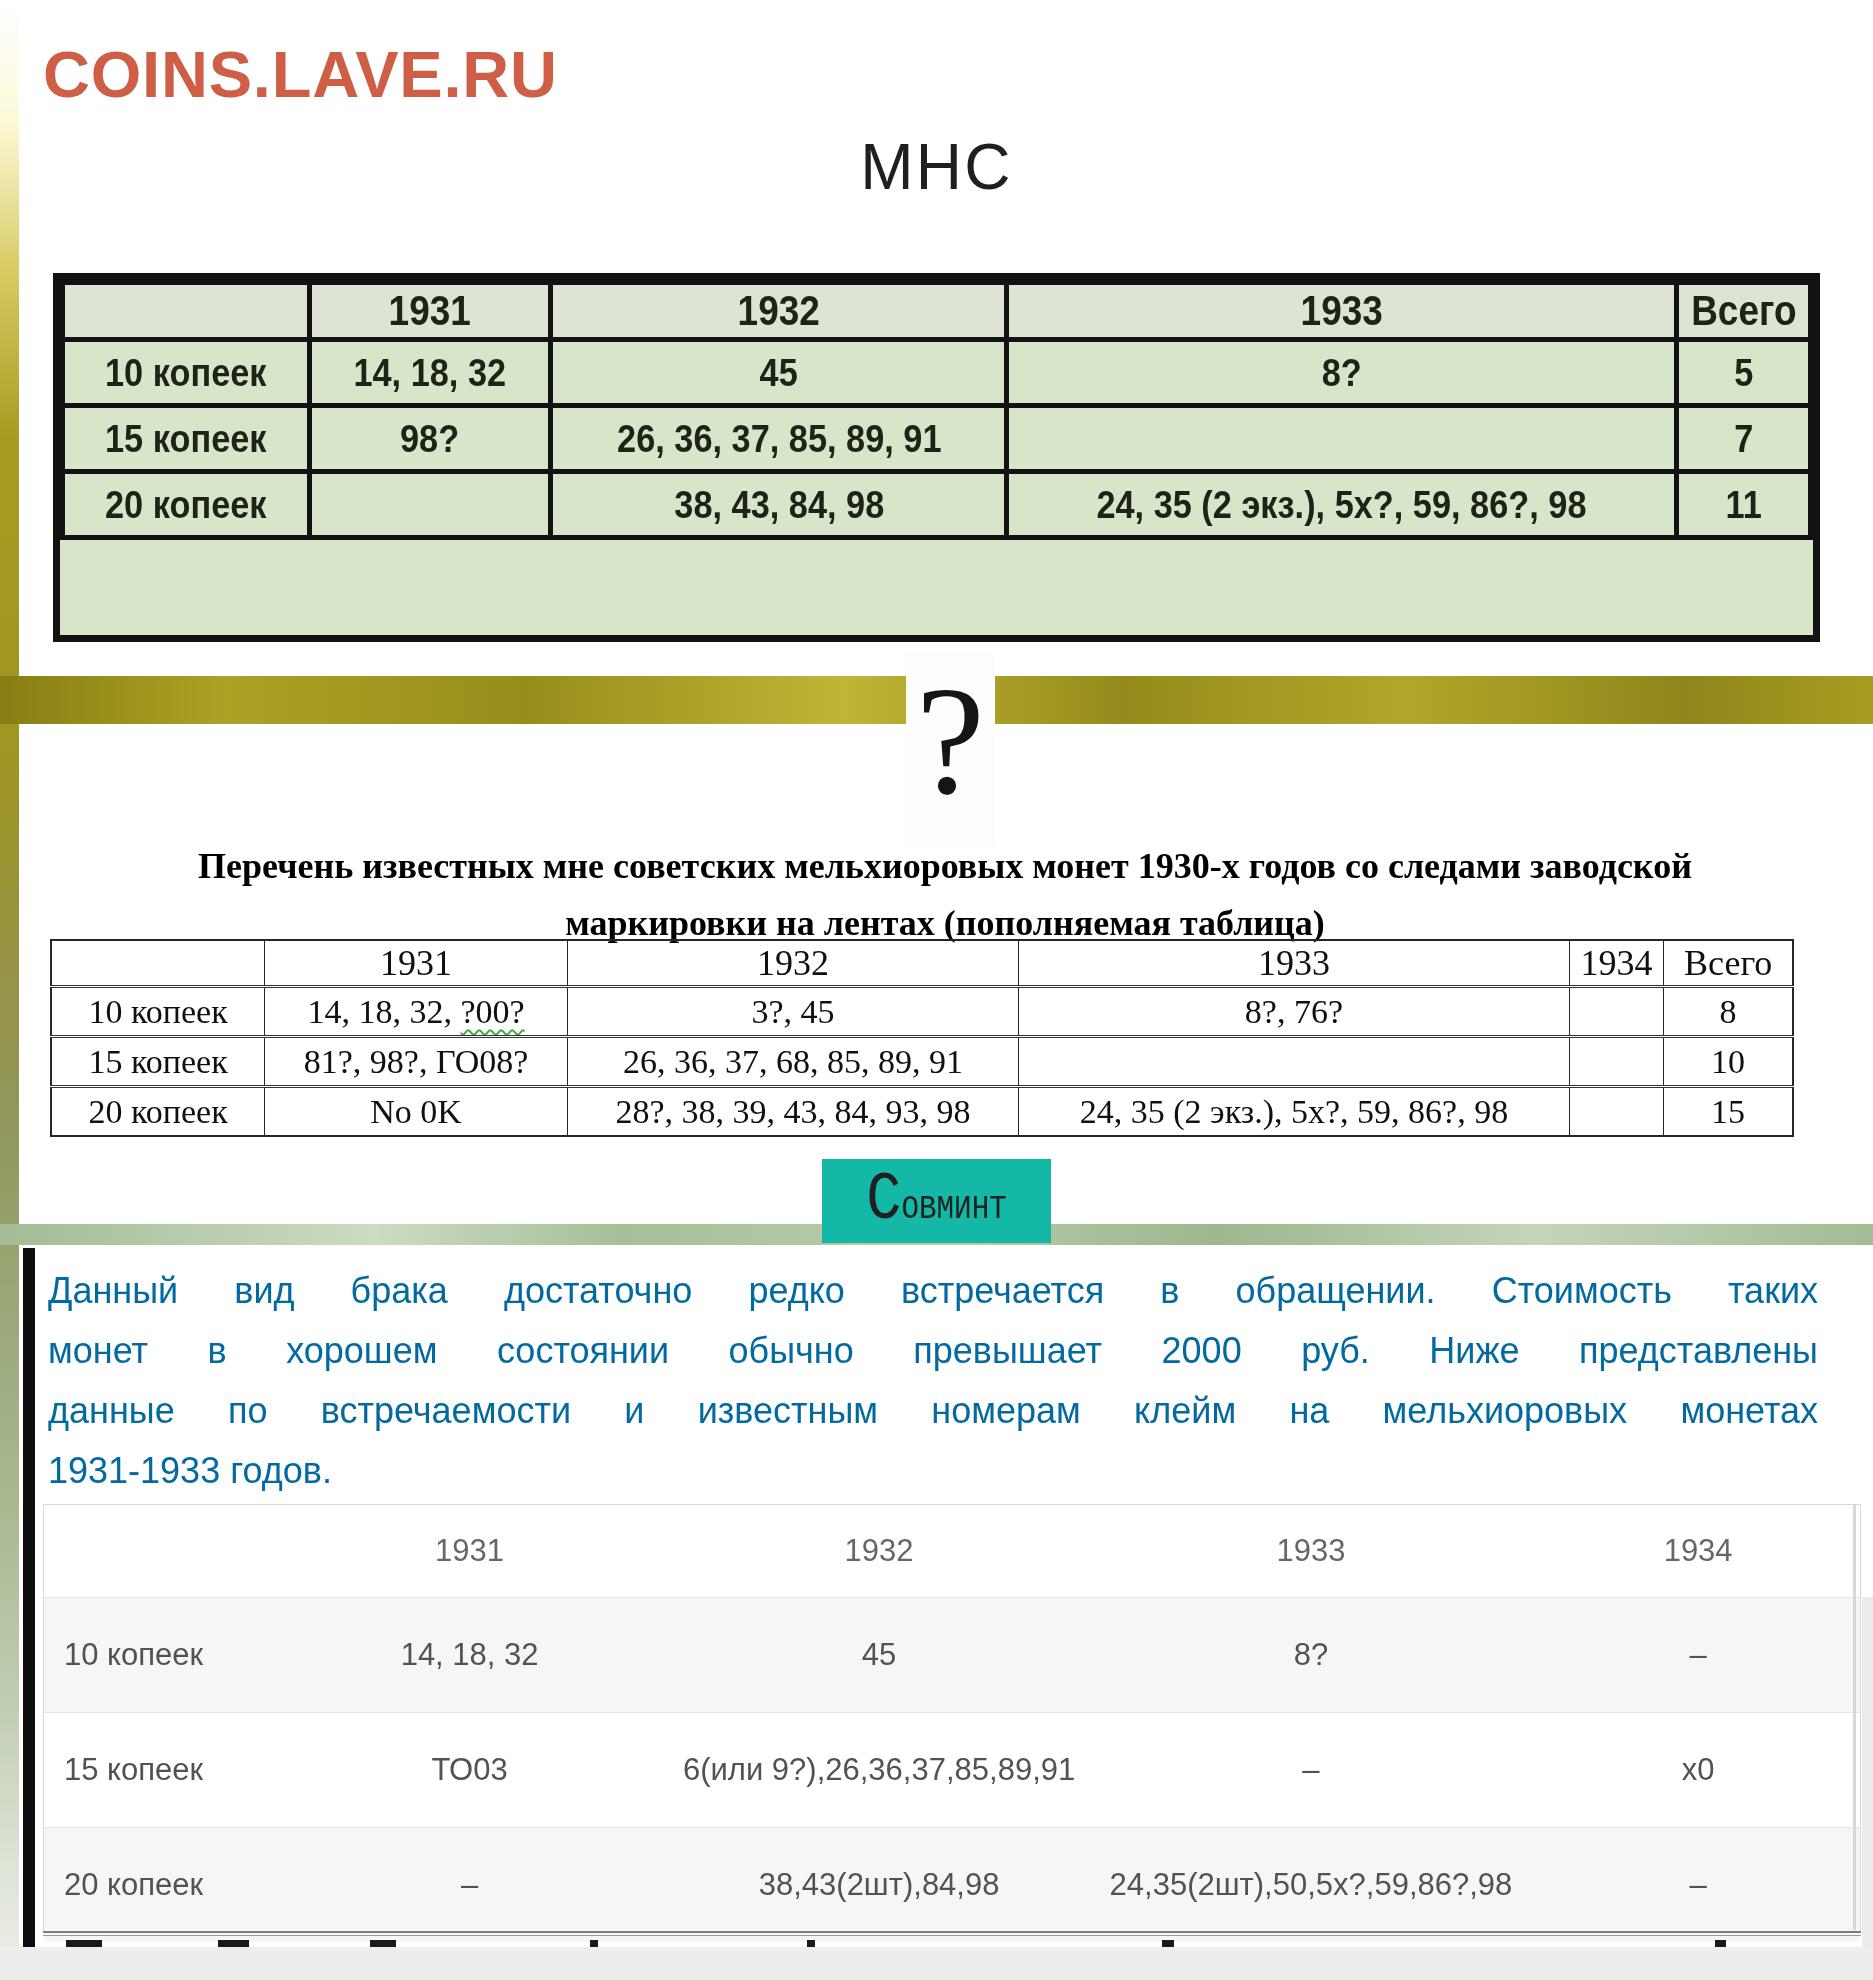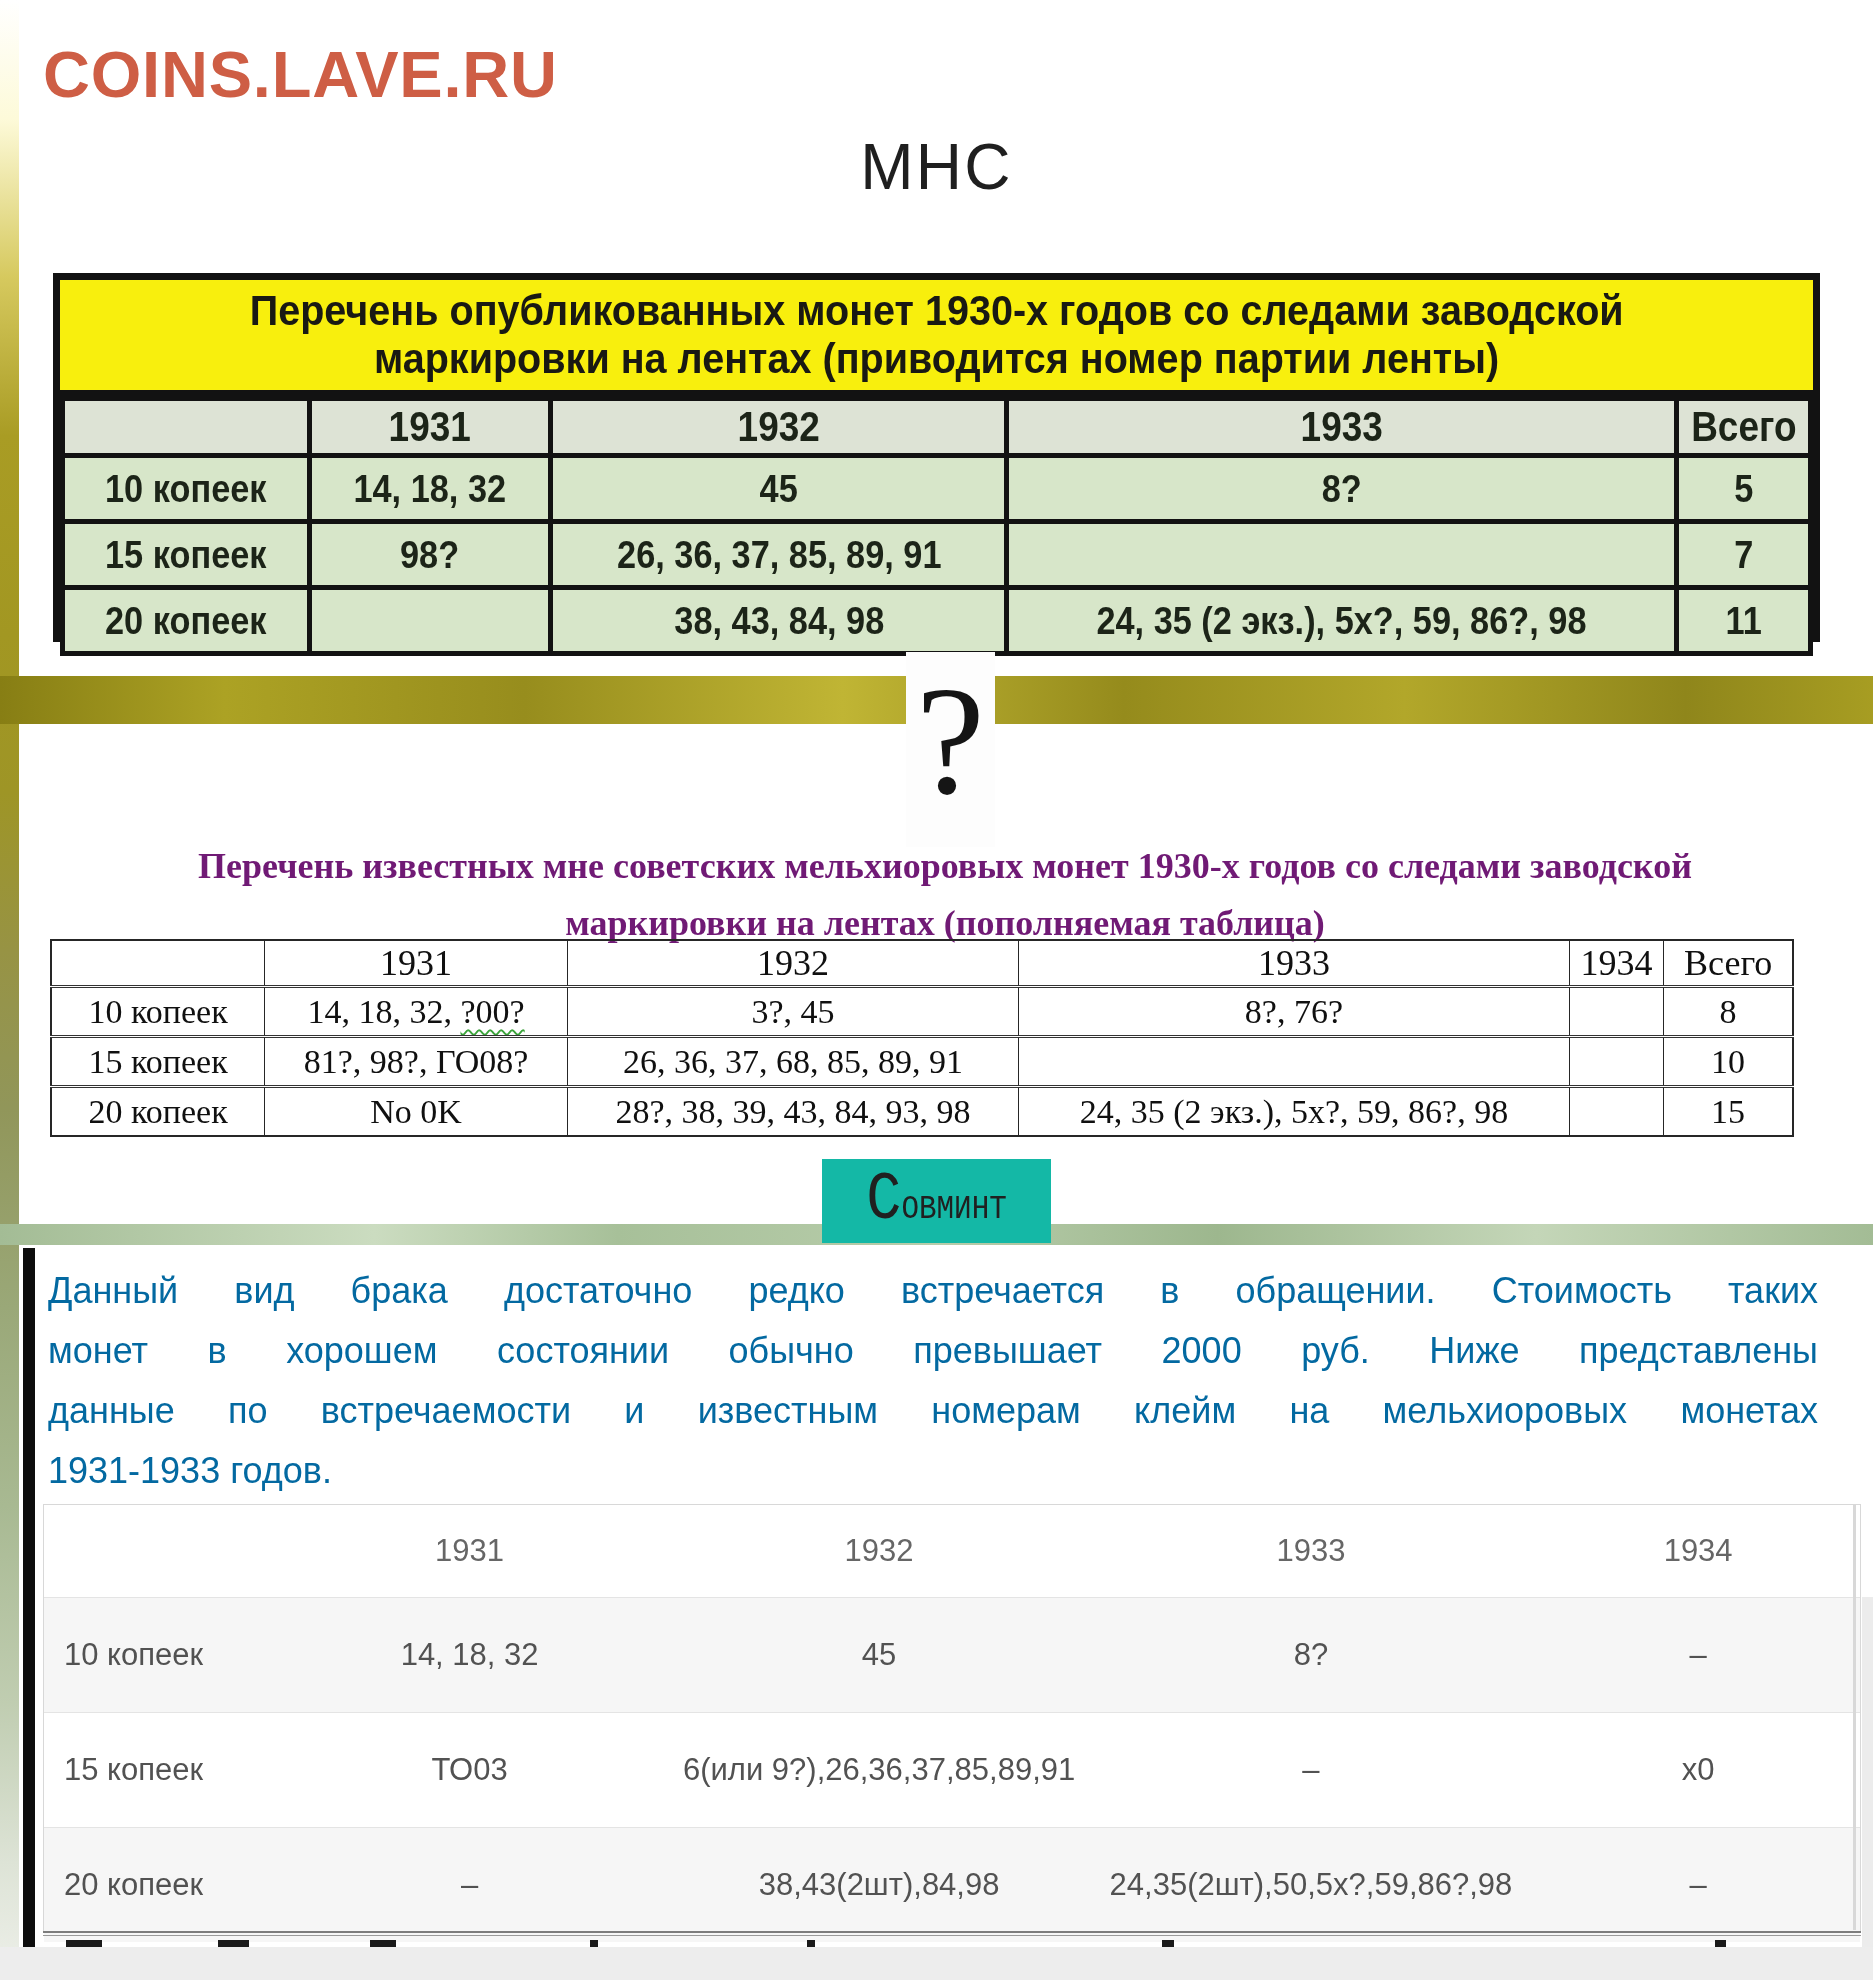--- a/index.html
+++ b/index.html
@@ -39,21 +39,21 @@
   
   .gold-band{position:absolute;left:0;top:676px;width:1873px;height:48px;
     background:linear-gradient(90deg,#877e14,#aca224 12%,#978d1d 28%,#c0b534 45%,#958b1c 60%,
       #b2a72a 75%,#8f861b 90%,#a79d22 100%);}
   .q-strip{position:absolute;left:906px;top:652px;width:89px;height:195px;background:#fdfdfd;
            z-index:2;display:flex;align-items:flex-start;justify-content:center;}
   .q-glyph{font-family:"Liberation Serif",serif;font-size:155px;line-height:178px;color:#151515;}
 
   
   .t2title{position:absolute;left:70px;top:838px;width:1750px;text-align:center;
-           font-family:"Liberation Serif",serif;font-size:36px;font-weight:700;color:#701a75;
+           font-family:"Liberation Serif",serif;font-size:36px;font-weight:700;color:#000000;
            line-height:57px;}
   .t2box{position:absolute;left:50px;top:939px;width:1744px;height:184px;box-sizing:border-box;}
   .t2 table{width:100%;height:100%;border-collapse:collapse;table-layout:fixed;
             border:2.3px solid #262626;font-family:"Liberation Serif",serif;}
   .t2 th,.t2 td{border:1.5px solid #262626;text-align:center;vertical-align:middle;color:#101010;
                 font-weight:400;overflow:hidden;white-space:nowrap;}
   .t2 tbody tr{border-top:3.9px double #333333;}
   .t2 thead th{font-size:36px;height:39px;}
   .t2 tbody td{font-size:34px;height:45px;}
   .t2 th:nth-child(1),.t2 td:nth-child(1){width:12.2%;}
@@ -110,24 +110,20 @@
 
 <div id="page">
 
   <div class="left-stripe"></div>
 
   <div class="logo">COINS.LAVE.RU</div>
 
   <div class="h-mns">МНС</div>
 
   <div class="t1box t1">
-    <div class="t1title">
-      <span class="tl"><span>Перечень опубликованных монет 1930-х годов со следами заводской</span></span>
-      <span class="tl"><span>маркировки на лентах (приводится номер партии ленты)</span></span>
-    </div>
     <div>
         <table>
           <thead>
             <tr>
               <th><span class="cellx"></span></th>
               <th><span class="cellx">1931</span></th>
               <th><span class="cellx">1932</span></th>
               <th><span class="cellx">1933</span></th>
               <th><span class="cellx">Всего</span></th>
             </tr>

